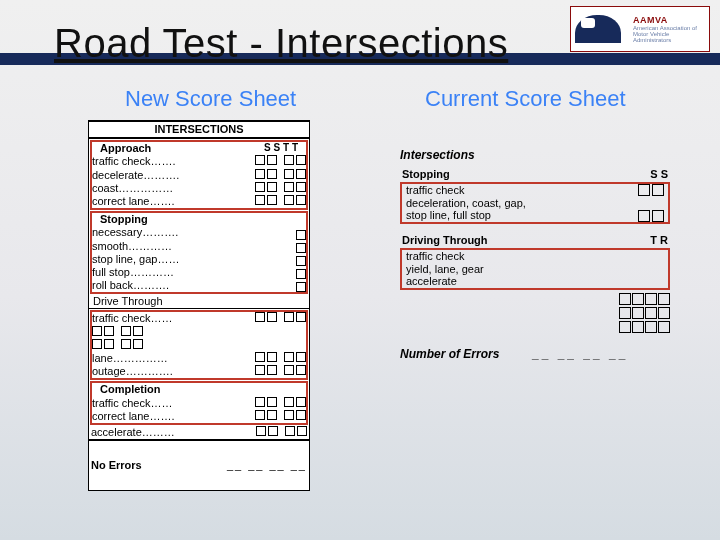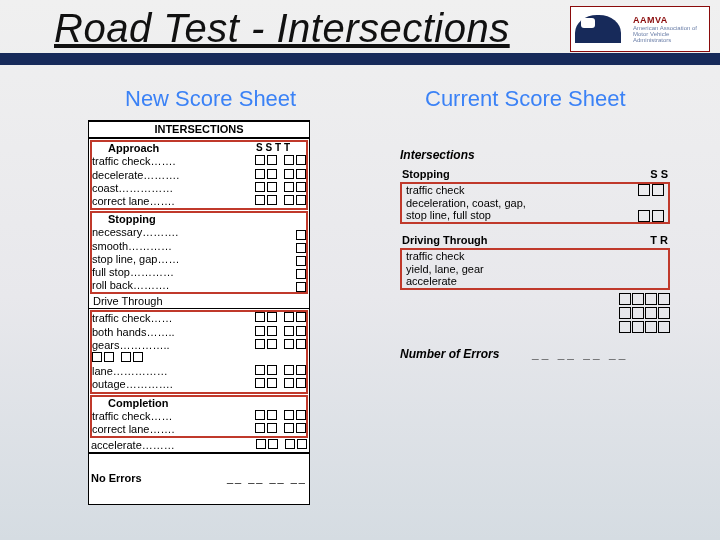--- a/index.html
+++ b/index.html
@@ -12,24 +12,23 @@
     overflow: hidden;
   }
   .slide {
     width:100%; height:100%; position:relative;
   }
   .topband {
     position:absolute; left:0; top:53px; width:100%; height:12px;
     background:#172a5a;
   }
   .title {
-    position:absolute; left:54px; top:6px;
+    position:absolute; left:54px; top:21px;
     font-size:40px; color:#111; text-decoration:underline;
     letter-spacing:0.5px;
-    font-style:italic;
   }
   .logo {
     position:absolute; right:10px; top:6px; width:140px; height:46px;
     border:1px solid #8a0b0b; background:#fff;
     display:flex; align-items:center; gap:12px; padding:2px 4px;
     box-sizing:border-box;
   }
   .logo .car {
     width:46px; height:28px; background:#172a5a;
     border-top-left-radius:22px 18px; border-top-right-radius:22px 18px;
@@ -58,21 +57,21 @@
   }
   .left-sheet .hdr {
     text-align:center; font-weight:bold; border-bottom:2px solid #000;
     padding:1px 0;
   }
   .left-sheet .sec {
     border:2px solid #c0392b; margin:1px;
   }
   .left-sheet .sect-title {
     display:flex; justify-content:space-between;
-    font-weight:bold; padding:0 16px;
+    font-weight:bold; padding:0 8px;
   }
   .left-sheet .row {
     display:flex; align-items:flex-end; padding:0 0;
   }
   .left-sheet .row .lbl { flex:1; }
   .left-sheet .boxes { display:flex; gap:2px;}
   .left-sheet .b { width:8px; height:8px; border:1px solid #000; display:inline-block;}
   .left-sheet .drive-through{ font-weight:normal; padding:0 4px; border-bottom:1px solid #000;}
   .left-sheet .plain-row { display:flex; padding:0 2px;}
   .left-sheet .noerr {display:flex;justify-content:space-between;font-weight:bold;padding:18px 2px;border-top:2px solid #000;}
@@ -178,25 +177,20 @@
         </div>
     </div>
 
     <div class="drive-through">Drive Through</div>
     <div class="sec" style="border-color:#c0392b">
       <div class="row">
           <span class="lbl">traffic check……</span>
           <span class="boxes"><span class="b"></span><span class="b"></span>&nbsp;<span class="b"></span><span class="b"></span></span>
         </div>
       <div class="row">
-          <span class="lbl">both hands……..</span>
-          <span class="boxes"><span class="b"></span><span class="b"></span>&nbsp;<span class="b"></span><span class="b"></span></span>
-        </div>
-      <div class="row">
-          <span class="lbl">gears…………..</span>
           <span class="boxes"><span class="b"></span><span class="b"></span>&nbsp;<span class="b"></span><span class="b"></span></span>
         </div>
       <div class="row">
           <span class="boxes"><span class="b"></span><span class="b"></span>&nbsp;<span class="b"></span><span class="b"></span></span>
         </div>
       <div class="row">
           <span class="lbl">lane……………</span>
           <span class="boxes"><span class="b"></span><span class="b"></span>&nbsp;<span class="b"></span><span class="b"></span></span>
         </div>
       <div class="row">

